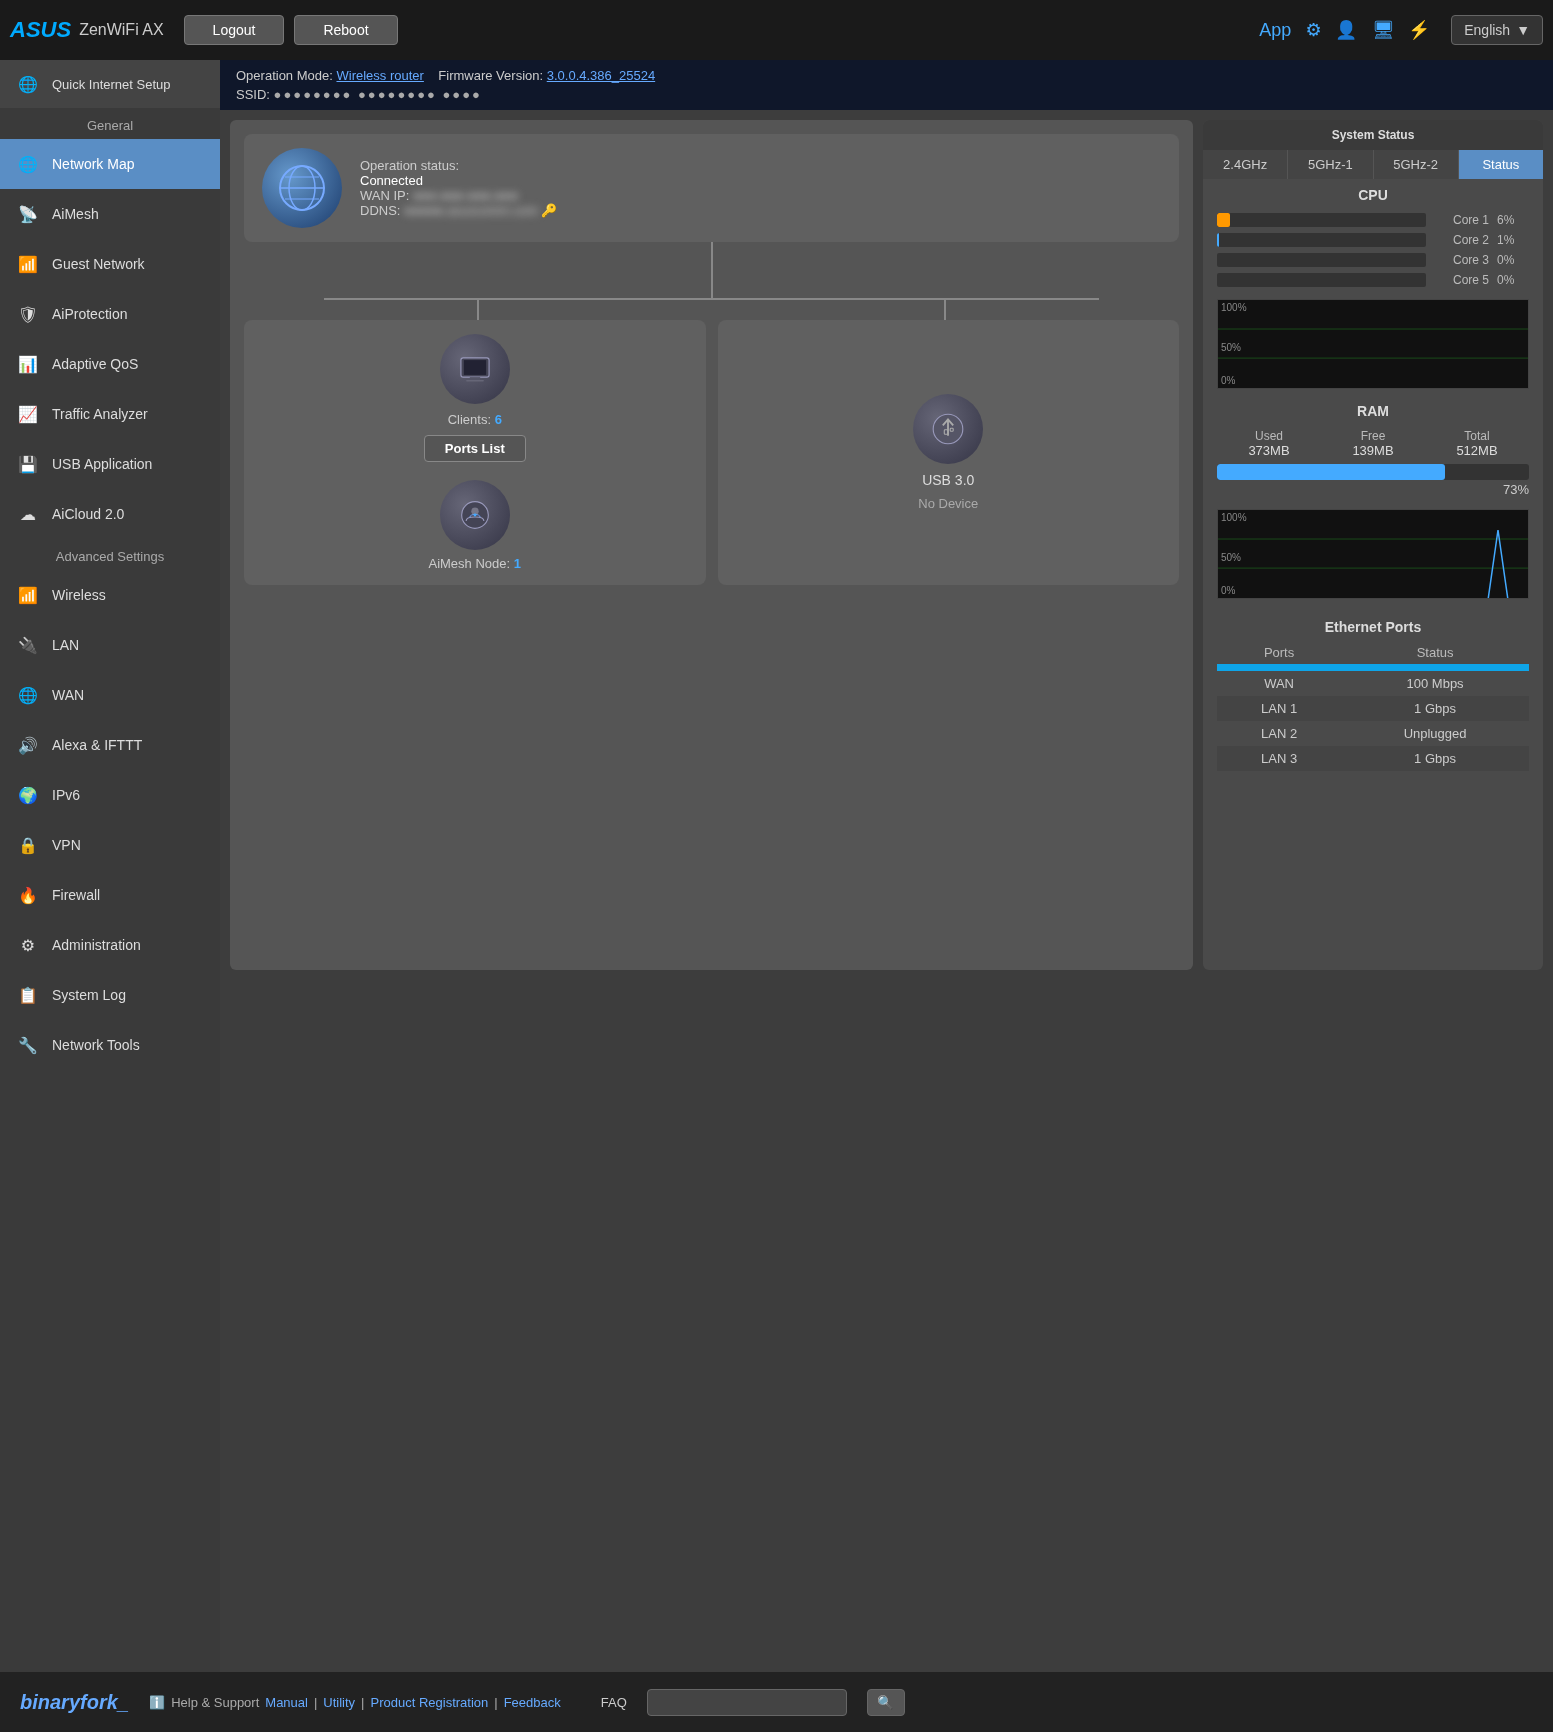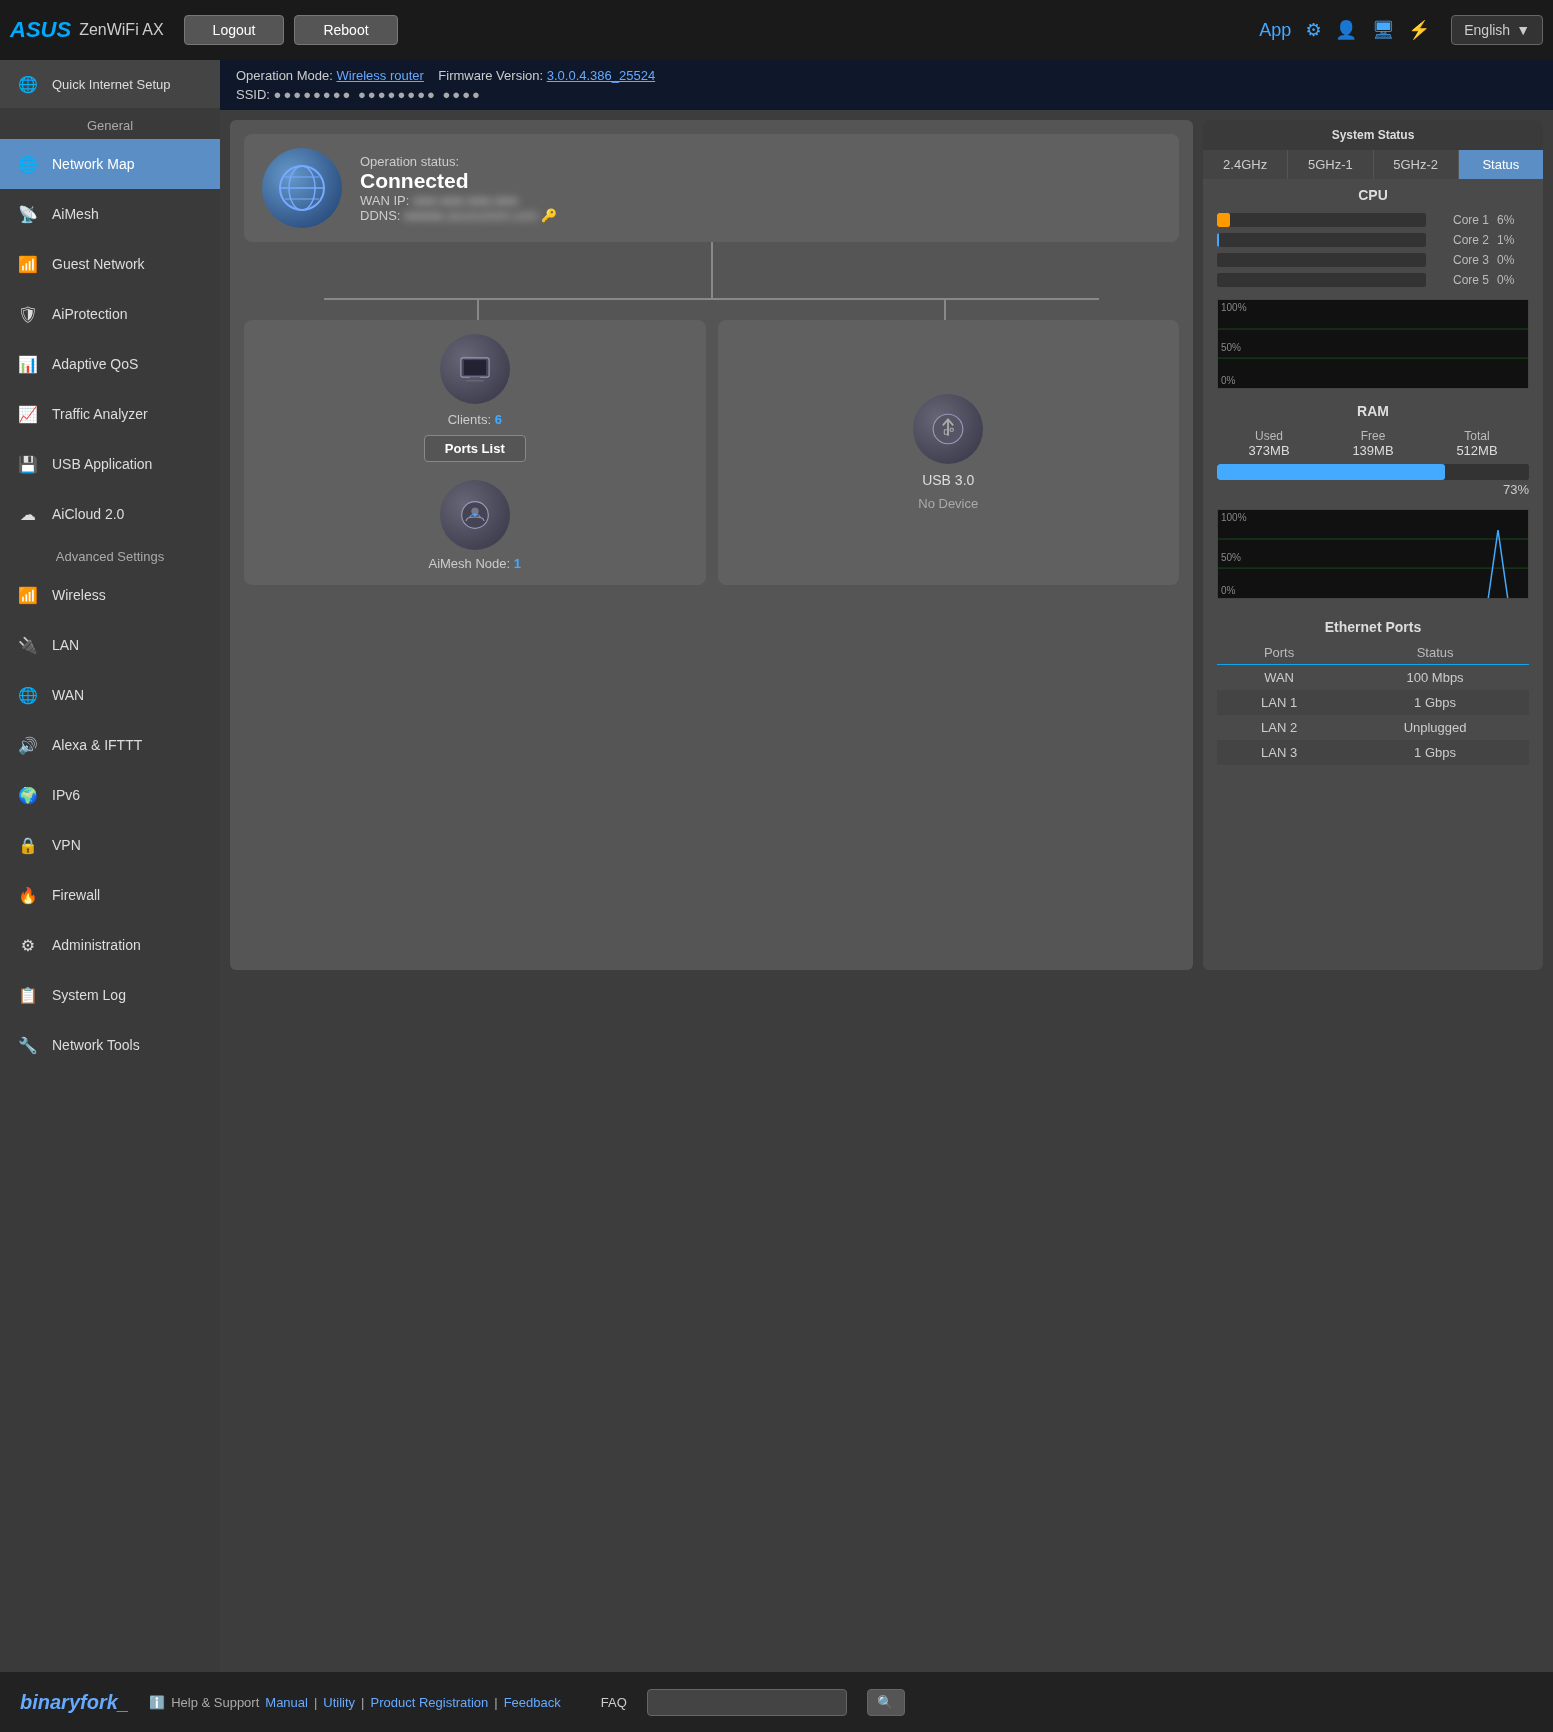--- a/index.html
+++ b/index.html
@@ -38,21 +38,21 @@
 
     
     .content-area { display: flex; gap: 0; padding: 10px; }
     .network-map-panel { flex: 1; background: #555; border-radius: 6px; padding: 14px; display: flex; flex-direction: column; gap: 0; min-height: 850px; position: relative; }
 
     
     .net-box { background: #606060; border-radius: 8px; padding: 14px 18px; display: flex; align-items: center; gap: 18px; margin-bottom: 0; }
     .net-icon { width: 80px; height: 80px; border-radius: 50%; background: radial-gradient(circle at 35% 35%, #6699cc, #1a3a6a); display: flex; align-items: center; justify-content: center; flex-shrink: 0; }
     .net-icon svg { width: 50px; height: 50px; }
     .net-info { font-size: 13px; color: #ccc; }
-    .net-info .status-connected { color: #fff; font-weight: bold; font-size: 21px; }
+    .net-info .status-connected { color: #fff; font-weight: normal; font-size: 13px; }
 
     
     .router-box { background: #606060; border-radius: 8px; padding: 14px 18px; display: flex; align-items: center; gap: 18px; }
     .router-icon { width: 80px; height: 80px; border-radius: 50%; background: radial-gradient(circle at 35% 35%, #5599dd, #1a4a8a); display: flex; align-items: center; justify-content: center; flex-shrink: 0; }
     .router-icon svg { width: 54px; height: 54px; }
 
     
     .bottom-boxes { display: flex; gap: 12px; margin-top: 0; }
     .client-box { flex: 1; background: #606060; border-radius: 8px; padding: 14px; display: flex; flex-direction: column; align-items: center; gap: 8px; }
     .usb-box { flex: 1; background: #606060; border-radius: 8px; padding: 14px; display: flex; flex-direction: column; align-items: center; justify-content: center; gap: 8px; }
@@ -100,21 +100,21 @@
     .ram-stat { text-align: center; }
     .ram-stat .val { font-size: 13px; color: #ddd; }
     .ram-bar-bg { background: #333; height: 16px; border-radius: 3px; overflow: hidden; }
     .ram-bar-fill { height: 100%; background: #4af; border-radius: 3px; }
     .ram-pct { text-align: right; font-size: 13px; color: #ccc; margin-top: 2px; }
 
     
     .eth-section { padding: 6px 14px 10px; }
     .eth-title { color: #ddd; text-align: center; font-size: 14px; font-weight: bold; padding: 8px 0 6px; }
     .eth-table { width: 100%; border-collapse: collapse; font-size: 13px; }
-    .eth-table th { color: #bbb; font-weight: normal; padding: 4px 8px; text-align: center; border-bottom: 1px solid #0ea5e9; }
+    .eth-table th { color: #bbb; font-weight: normal; padding: 4px 8px; text-align: center; border-bottom: 7px solid #0ea5e9; }
     .eth-table td { padding: 5px 8px; text-align: center; color: #ccc; }
     .eth-table tr:nth-child(even) td { background: #444; }
 
     
     .footer { background: #222; height: 60px; display: flex; align-items: center; padding: 0 20px; gap: 20px; }
     .footer-logo { color: #6af; font-size: 20px; font-weight: bold; font-style: italic; }
     .footer-help { font-size: 13px; color: #aaa; display: flex; align-items: center; gap: 6px; }
     .footer-help a { color: #6af; text-decoration: none; }
     .footer-faq { color: #ccc; font-size: 13px; margin-left: 20px; }
     .footer-search { background: #444; border: 1px solid #666; border-radius: 4px; padding: 5px 10px; color: #ccc; width: 200px; }

